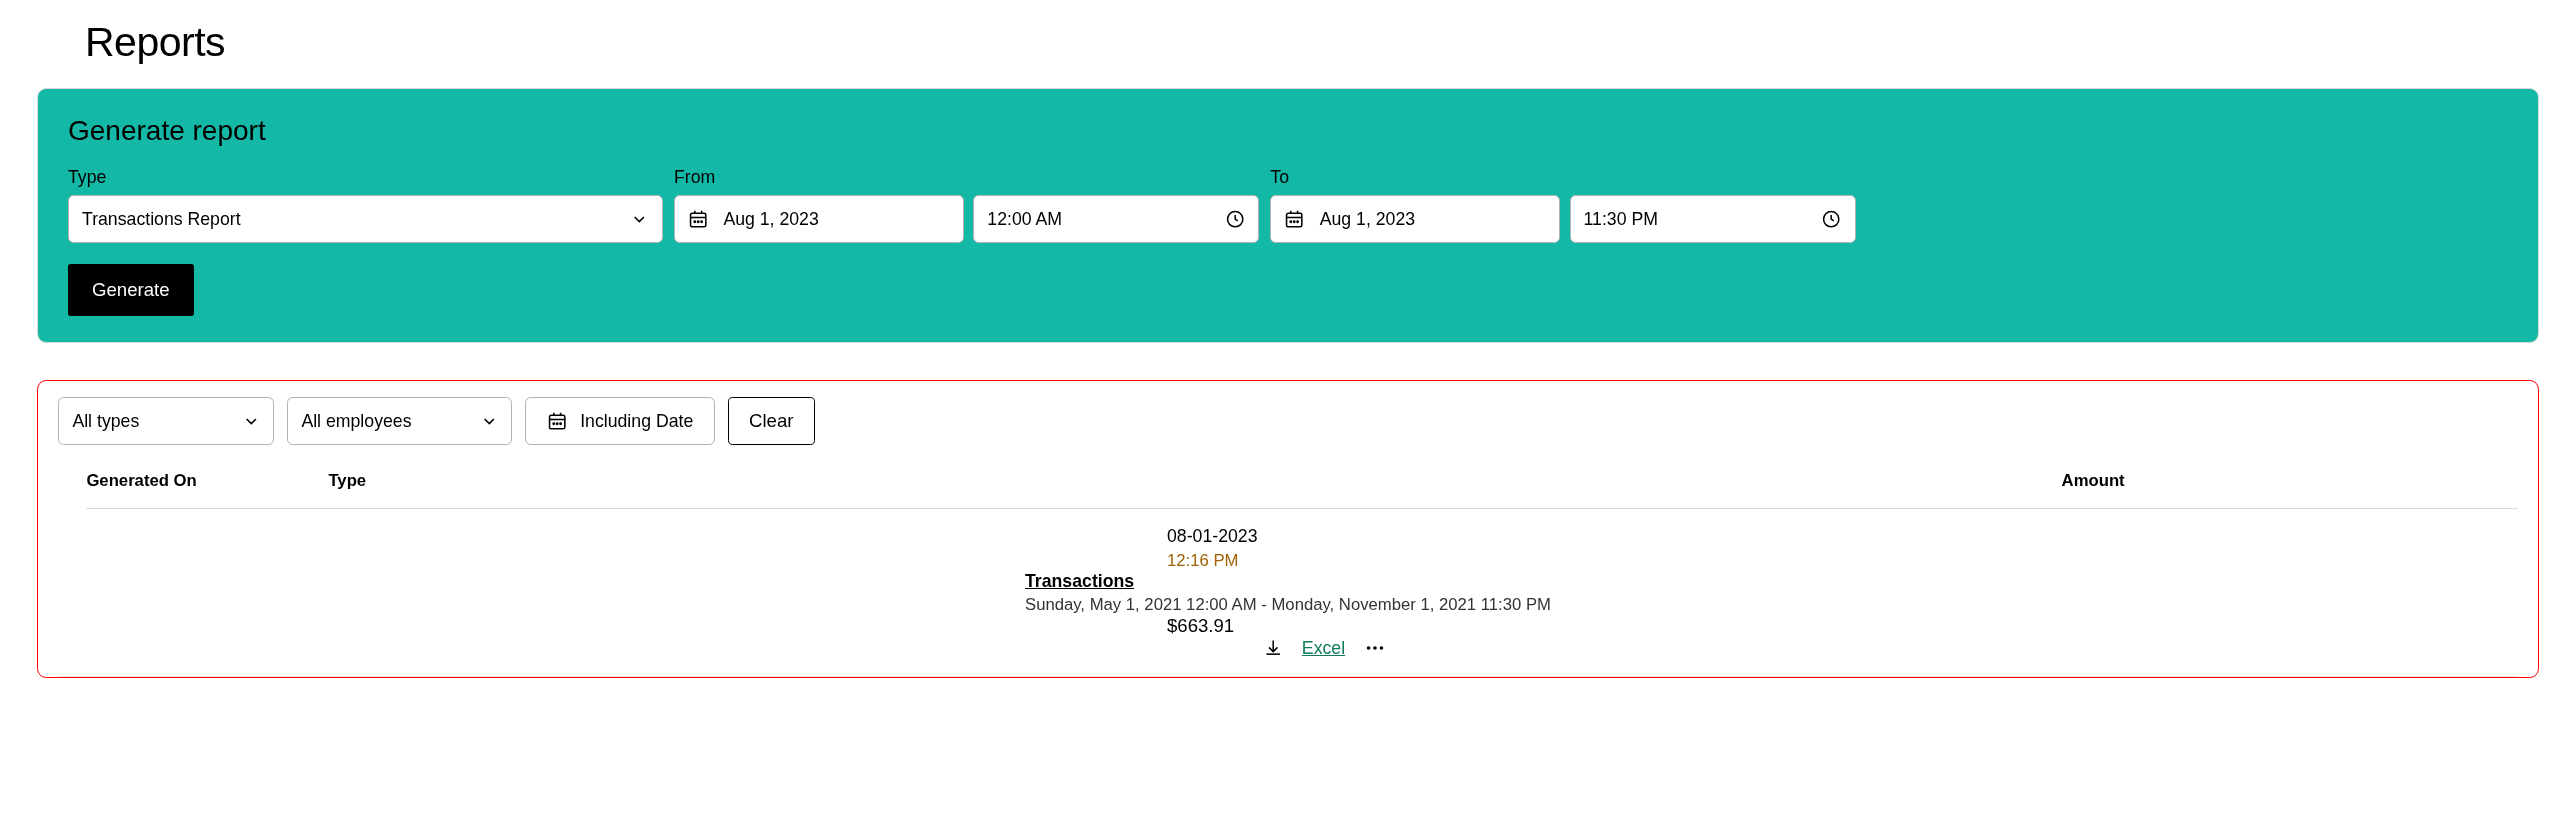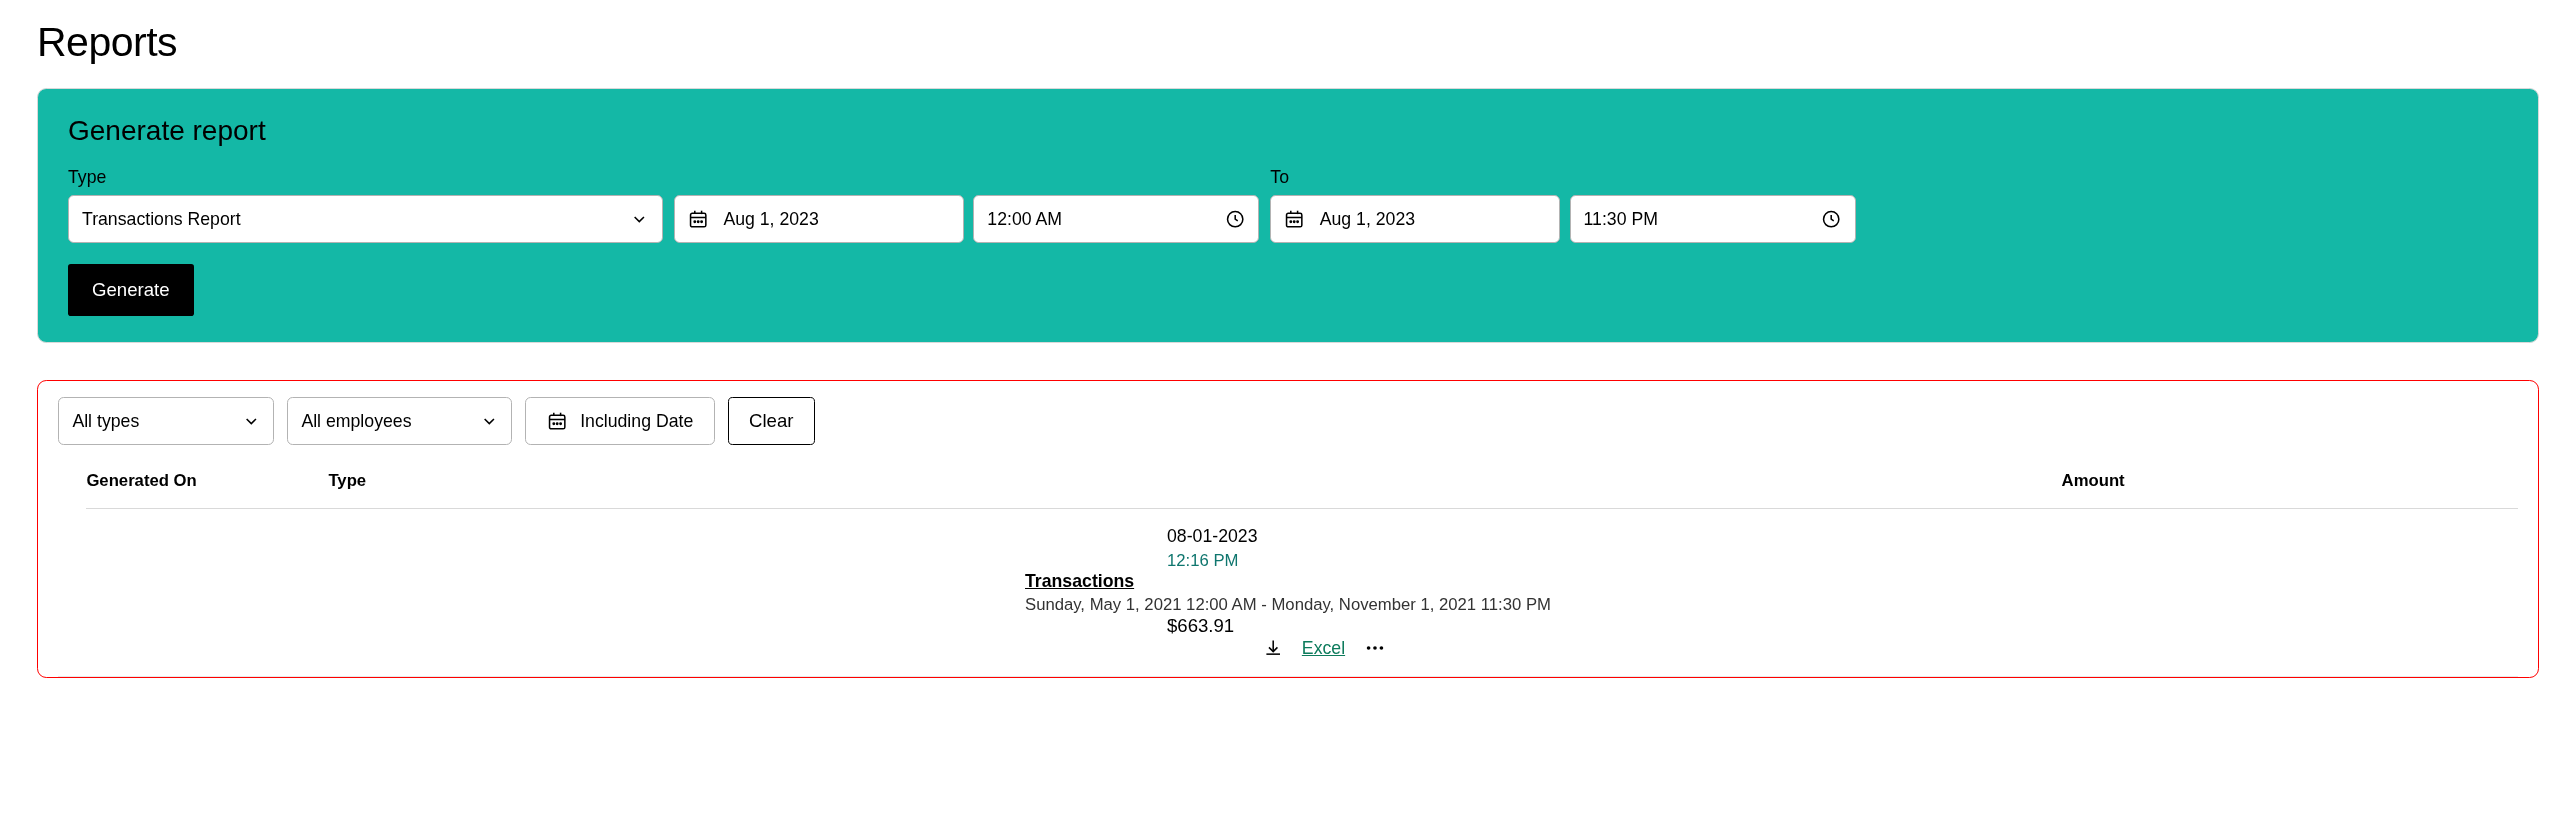--- a/index.html
+++ b/index.html
@@ -11,20 +11,21 @@
       font-family: -apple-system, BlinkMacSystemFont, "Segoe UI", Helvetica, Arial, sans-serif;
       background: #fff;
       color: #000;
       padding: 18.6px 37px;
     }
     .page-title {
       font-size: 41px;
       font-weight: 400;
       margin-bottom: 22px;
       letter-spacing: -0.5px;
+      margin-left: 48px;
     }
     .card {
       border: 0.9px solid #d9d9d9;
       border-radius: 9.3px;
       padding: 26px 30px 26px 30px;
       margin-bottom: 37px;
       background: #14b8a6;
     }
     .card-title {
       font-size: 28px;
@@ -159,21 +160,21 @@
     }
     .col-generated { width: 242px; flex: none; }
     .col-type { flex: 1; }
     .col-amount { width: 242px; flex: none; text-align: left; }
     .col-actions { width: 214px; flex: none; display: flex; gap: 18.6px; align-items: center; justify-content: flex-end; padding-right: 9.3px;}
     .row-date {
       font-size: 17.7px;
     }
     .row-time {
       font-size: 16.7px;
-      color: #0f766e;
+      color: #a16207;
       margin-top: 3.7px;
     }
     .row-type-link {
       font-size: 17.7px;
       font-weight: 600;
       text-decoration: underline;
       color: #000;
     }
     .row-type-range {
       font-size: 16.7px;
@@ -211,20 +212,21 @@
         <span>Transactions Report</span>
         <span class="icon">
           <svg width="18.6" height="18.6" viewBox="0 0 24 24" fill="none" stroke="#000" stroke-width="2">
               <polyline points="6 9 12 15 18 9"></polyline>
             </svg>
         </span>
       </div>
     </div>
 
     <div class="date-group">
+      <label class="field-label">From</label>
       <div class="date-pair">
         <div class="input-box date-box">
           <span class="icon">
             <svg width="20.4" height="20.4" viewBox="0 0 24 24" fill="none" stroke="#000" stroke-width="1.8">
                 <rect x="3" y="5" width="18" height="16" rx="2"></rect>
                 <line x1="3" y1="10" x2="21" y2="10"></line>
                 <line x1="8" y1="2" x2="8" y2="6"></line>
                 <line x1="16" y1="2" x2="16" y2="6"></line>
                 <circle cx="8" cy="15" r="0.8" fill="#000"></circle>
                 <circle cx="12" cy="15" r="0.8" fill="#000"></circle>

